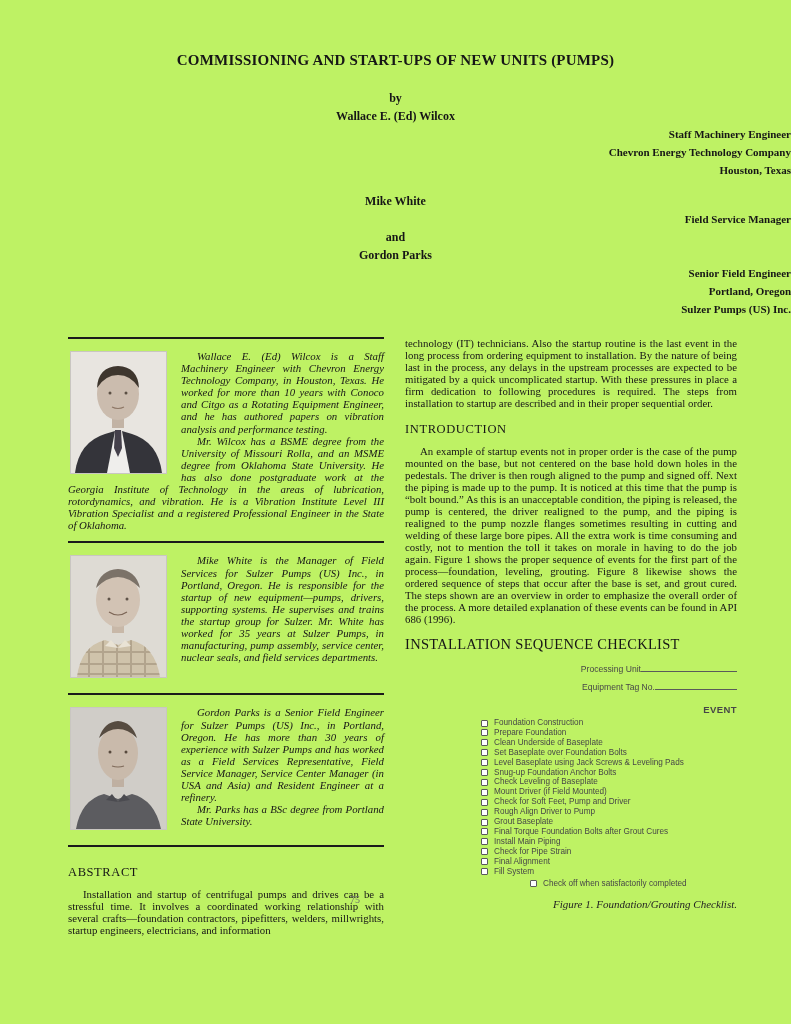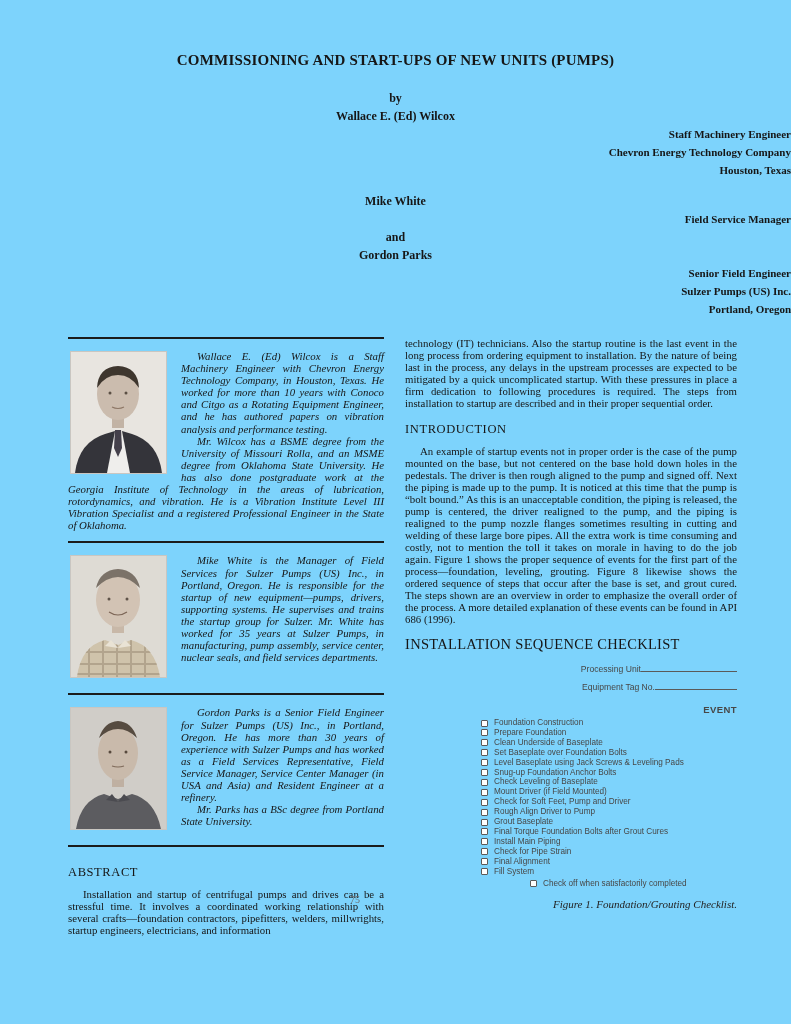--- a/index.html
+++ b/index.html
@@ -1,18 +1,18 @@
 <!DOCTYPE html>
 <html><head>
 <meta charset="utf-8">
 <style>
   html,body { margin:0; padding:0; background:#9a9a9a; }
   .page {
     position:relative; width:791px; height:1024px; margin:0 auto;
-    background:#7dd3fc; color:#161616;
+    background:#bef264; color:#161616;
     font-family:"Liberation Serif", serif;
     overflow:hidden;
   }
 
   
   .page-header { position:absolute; top:52px; left:0; width:791px; text-align:center; }
   .title { margin:0; font-size:15px; font-weight:bold; letter-spacing:0.2px; }
   .by   { margin-top:21px; font-size:12px; font-weight:bold; line-height:17px; }
   .a-name { font-size:12px; font-weight:bold; line-height:18px; }
   .a-role { font-size:11px;  font-weight:bold; line-height:18px;text-align:right; }
@@ -94,22 +94,22 @@
     <div class="by">by</div>
     <div class="a-name">Wallace E. (Ed) Wilcox</div>
     <div class="a-role">Staff Machinery Engineer</div>
     <div class="a-role">Chevron Energy Technology Company</div>
     <div class="a-role">Houston, Texas</div>
     <div class="a-name gap">Mike White</div>
     <div class="a-role">Field Service Manager</div>
     <div class="a-name">and</div>
     <div class="a-name">Gordon Parks</div>
     <div class="a-role">Senior Field Engineer</div>
+    <div class="a-role">Portland, Oregon</div>
     <div class="a-role">Sulzer Pumps (US) Inc.</div>
-    <div class="a-role">Portland, Oregon</div>
   </header>
 
   <div class="col-left">
 
     <section class="bio bio-1">
       <div class="photo">
         <svg viewBox="0 0 95 121" width="95" height="121">
           <rect width="95" height="121" fill="#e8e5e0"></rect>
           <rect x="41" y="62" width="12" height="14" fill="#c2b3a5"></rect>
           <ellipse cx="47" cy="42" rx="21" ry="26" fill="#cbbcae"></ellipse>

